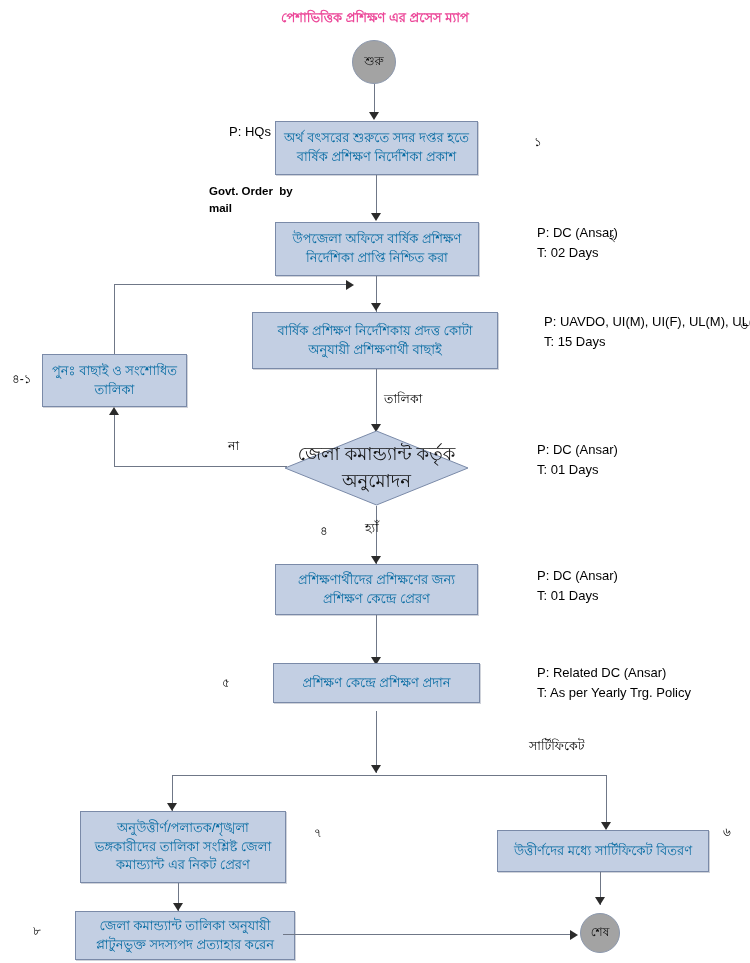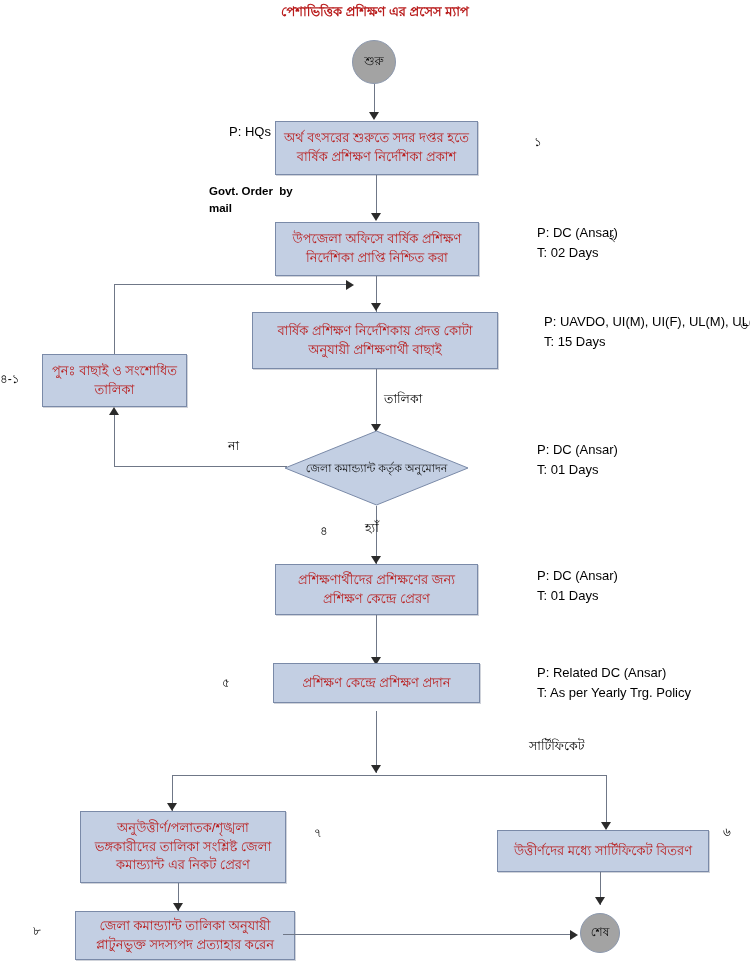--- a/index.html
+++ b/index.html
@@ -20,21 +20,21 @@
     position:absolute;
     box-sizing:border-box;
     background:#c3cfe3;
     border:1px solid #7a8aa8;
     display:flex;
     align-items:center;
     justify-content:center;
     text-align:center;
     line-height:1.45;
     font-size:13px;
-    color:#b91c1c;
+    color:#0369a1;
     box-shadow:1px 1px 0 rgba(120,130,150,.35);
   }
   .node .txt{padding:0 6px;display:block;}
   .oval{
     position:absolute;
     box-sizing:border-box;
     background:#a3a3a3;
     border:1px solid #8c98ad;
     border-radius:50%;
     display:flex;
@@ -49,21 +49,21 @@
   .diamond-shape{
     position:absolute;
     left:0;top:0;
     width:100%;height:100%;
   }
   .diamond-label{
     position:absolute;
     left:0;top:0;width:100%;height:100%;
     display:flex;align-items:center;justify-content:center;
     text-align:center;
-    font-size:11px;
+    font-size:18px;
     line-height:1.5;
     color:#111;
   }
   
   .ln{position:absolute;background:#6f7787;}
   .ln.v{width:1px;}
   .ln.h{height:1px;}
   .arrow-d{
     position:absolute;
     width:0;height:0;
@@ -92,25 +92,25 @@
     color:#000;
     white-space:pre;
     line-height:1.35;
   }
   .lbl.bn{font-size:12.5px;}
   .lbl.bold{font-weight:bold;font-size:11.5px;line-height:1.45;}
   .lbl.meta{font-size:13px;line-height:1.5;padding-left:33px;}
   .lbl.num{font-size:12px;}
   #title{
     position:absolute;
-    left:0;top:2px;width:750px;
+    left:0;top:8px;width:750px;
     text-align:center;
     font-size:13px;
     font-weight:bold;
-    color:#b91c1c;
+    color:#ec4899;
   }
 </style>
 </head>
 <body>
 
 <div id="canvas">
 
   <div id="title">পেশাভিত্তিক প্রশিক্ষণ এর প্রসেস ম্যাপ</div>
 
   <div class="oval" style="left:352px;top:40px;width:44px;height:44px;">
@@ -152,21 +152,21 @@
 T: 15 Days</div>
   <div class="lbl num" style="left:740px;top:318px;">৩</div>
 
   <div class="ln v" style="left:376px;top:369px;height:61px;"></div>
   <div class="arrow-d" style="left:371px;top:424px;"></div>
   <div class="lbl bn" style="left:384px;top:391px;">তালিকা</div>
 
   <div class="node" style="left:42px;top:354px;width:145px;height:53px;">
     <span class="txt">পুনঃ  বাছাই ও সংশোধিত তালিকা</span>
   </div>
-  <div class="lbl num" style="left:0px;top:371px;">৪-১</div>
+  <div class="lbl num" style="left:12px;top:371px;">৪-১</div>
 
   <div class="ln h" style="left:114px;top:466px;width:173px;"></div>
   <div class="ln v" style="left:114px;top:415px;height:52px;"></div>
   <div class="arrow-u" style="left:109px;top:407px;"></div>
   <div class="lbl bn" style="left:228px;top:438px;">না</div>
 
   <div class="diamond-wrap" style="left:284px;top:430px;width:185px;height:76px;">
     <svg class="diamond-shape" viewBox="0 0 185 76" preserveAspectRatio="none">
       <polygon points="92.5,1 184,38 92.5,75 1,38" fill="#c3cfe3" stroke="#7a8aa8" stroke-width="1"></polygon>
     </svg>

